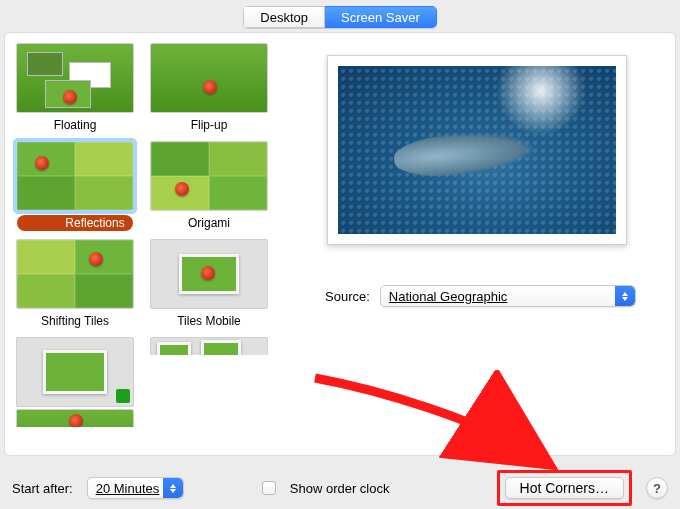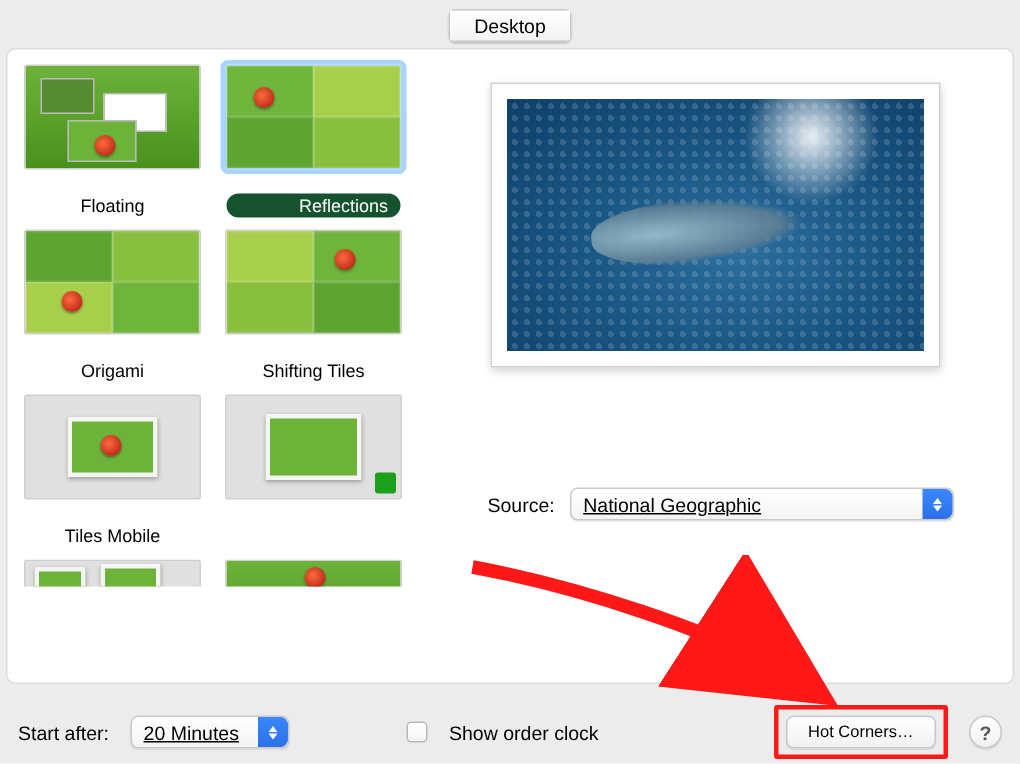--- a/index.html
+++ b/index.html
@@ -73,27 +73,27 @@
     position: relative;
     overflow: hidden;
     border-radius: 2px;
   }
   .ss-thumb.selected {
     outline: 3px solid #a9d4ff;
     border-color: #a9d4ff;
   }
   .ss-label {
     display: inline-block;
-    margin: 16px 0 6px 0;
+    margin: 4px 0 6px 0;
     font-size: 12px;
     padding: 1px 8px;
     border-radius: 8px;
   }
   .ss-label.sel {
-    background: #14532d;
+    background: #c2410c;
     color: #fff;
     padding-left: 48px;
   }
 
   
   .green-bg { background: linear-gradient(#6db33a,#49911d); }
   .mosaic {
     position:absolute; inset:0;
     display:grid; grid-template-columns:1fr 1fr; grid-template-rows:1fr 1fr;
   }
@@ -141,21 +141,21 @@
     border-radius: 50% 60% 60% 50% / 50% 50% 50% 50%;
     transform: rotate(-5deg);
     opacity:.9;
   }
   .sun {
     position:absolute; top:-20px; right:30px; width:90px; height:90px;
     background: radial-gradient(circle, rgba(255,255,255,.9), rgba(255,255,255,0) 70%);
   }
 
   .source-row {
-    margin-top: 80px;
+    margin-top: 40px;
     width: 100%;
     display:flex;
     align-items:center;
     gap:10px;
     padding-left: 26px;
   }
   .mac-label { font-size:13px; }
   .mac-select {
     flex:1;
     max-width: 256px;
@@ -205,21 +205,21 @@
   }
   .footer .mac-select { max-width: 128px; }
   .spacer { flex:1; }
   .mac-button {
     height:22px;
     padding: 2px 14px;
     background:linear-gradient(#ffffff,#f1f1f1);
     border:1px solid #c9c9c9;
     border-radius:5px;
     cursor:pointer;
-    font-size:11px;
+    font-size:14px;
     box-shadow:0 1px 1px rgba(0,0,0,.1);
   }
   .hot-corners-wrap {
     border: 3.5px solid #ff1818;
     padding: 4px 5px;
     border-radius:2px;
   }
   .help-btn {
     width:22px; height:22px; border-radius:50%;
     background:linear-gradient(#fff,#f0f0f0);
@@ -237,40 +237,47 @@
     pointer-events:none;
   }
 
 </style>
 </head>
 <body>
 
 <div class="segmented">
   <div class="segmented-group">
     <div class="seg-btn">Desktop</div>
+    <div class="seg-btn selected">Screen Saver</div>
   </div>
 </div>
 
 <div class="main-panel">
 
   <div class="gallery">
     <div class="gallery-grid">
 
       <div class="ss-item">
         <div class="ss-thumb green-bg">
           <div class="tile-rects">
             <div style="left:10px;top:8px;width:36px;height:24px;background:#568b32;"></div>
             <div style="left:52px;top:18px;width:42px;height:26px;background:#fff;"></div>
             <div style="left:28px;top:36px;width:46px;height:28px;background:#6db33a;"></div>
           </div>
           <div class="lady" style="left:46px;top:46px;"></div>
         </div>
         <span class="ss-label">Floating</span>
       </div>
 
+      <div class="ss-item">
+        <div class="ss-thumb green-bg">
+          <div class="lady" style="left:52px;top:36px;"></div>
+        </div>
+        <span class="ss-label">Flip-up</span>
+      </div>
 
       <div class="ss-item">
         <div class="ss-thumb selected">
           <div class="mosaic">
               <div class="m-g1"></div>
               <div class="m-g2"></div>
               <div class="m-g3"></div>
               <div class="m-g4"></div>
             </div>
           <div class="lady" style="left:18px;top:14px;"></div>

